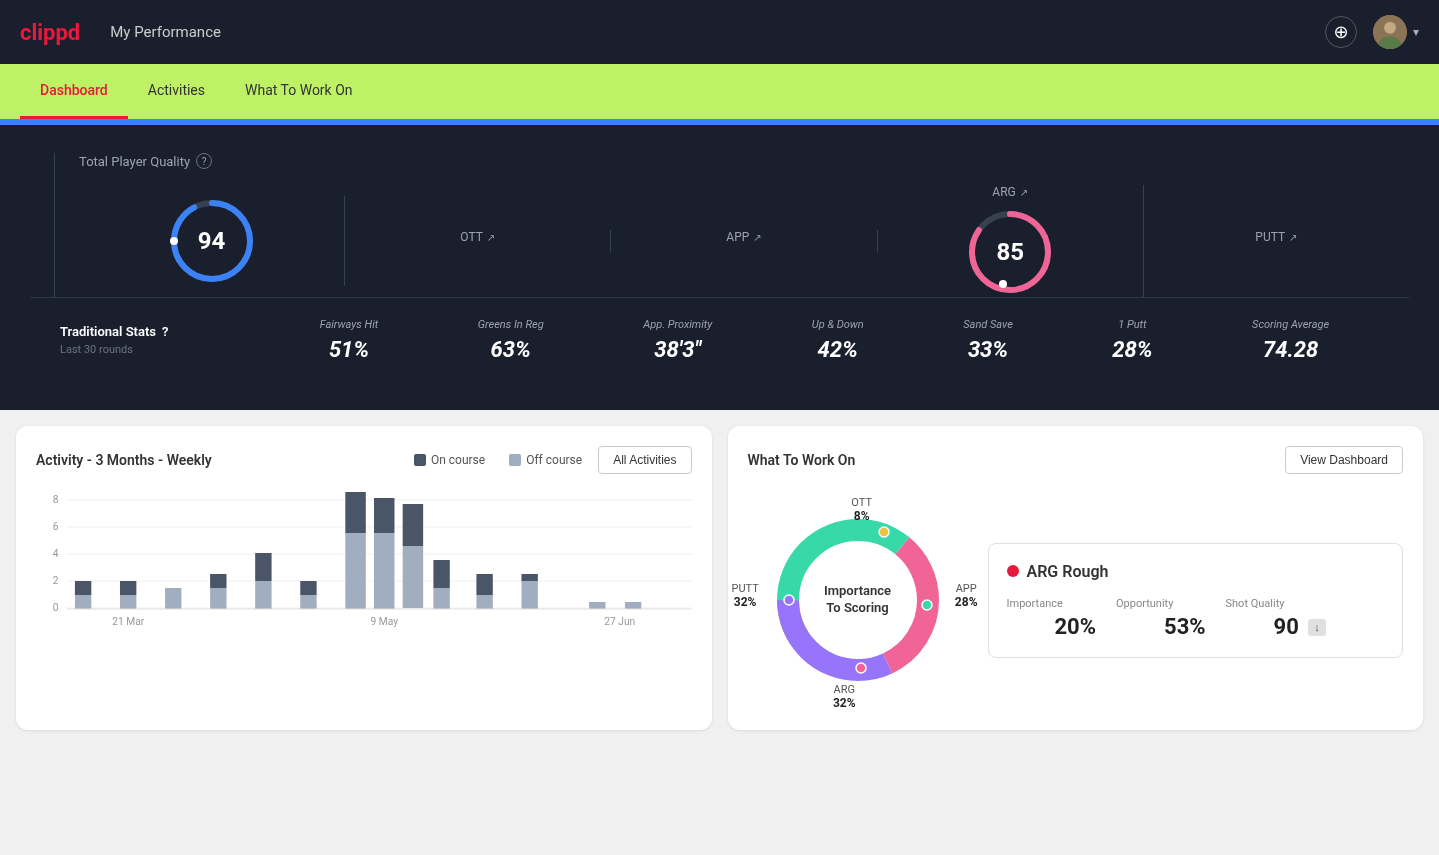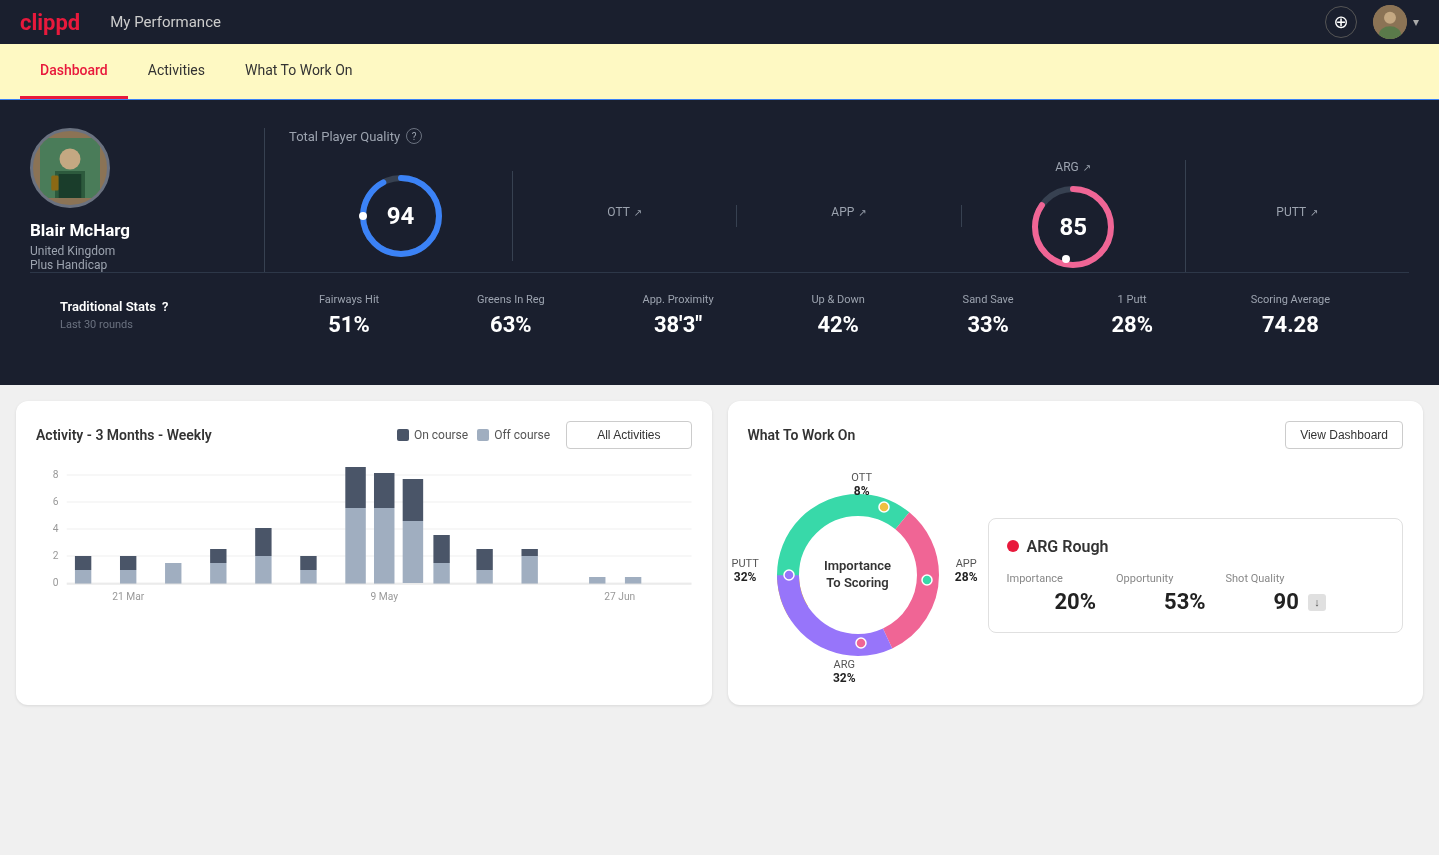--- a/index.html
+++ b/index.html
@@ -5,21 +5,21 @@
     * { box-sizing: border-box; margin: 0; padding: 0; }
     body { font-family: -apple-system, BlinkMacSystemFont, 'Segoe UI', Roboto, sans-serif; background: #f0f0f0; }
 
     
     .header {
       background: #1a1f2e;
       color: white;
       display: flex;
       align-items: center;
       padding: 0 20px;
-      height: 44px;
+      height: 64px;
     }
     .logo { color: #e8193c; font-size: 22px; font-weight: bold; margin-right: 30px; }
     .header-title { color: #ccc; font-size: 15px; font-weight: 400; flex: 1; }
     .header-actions { display: flex; align-items: center; gap: 16px; }
     .header-btn {
       background: transparent;
       border: 1.5px solid #555;
       color: white;
       border-radius: 50%;
       width: 32px; height: 32px;
@@ -31,24 +31,24 @@
       border-radius: 50%;
       background: #8b7355;
       display: flex; align-items: center; justify-content: center;
       overflow: hidden;
       cursor: pointer;
     }
     .avatar-chevron { color: #aaa; font-size: 12px; cursor: pointer; }
 
     
     .tabs {
-      background: #fef9c3;
+      background: #bef264;
       display: flex;
       align-items: center;
-      border-bottom: 1px solid #3b82f6;
+      border-bottom: 6px solid #3b82f6;
       padding: 0 20px;
     }
     .tab {
       padding: 18px 20px;
       font-size: 14px;
       cursor: pointer;
       color: #333;
       border-bottom: 3px solid transparent;
       font-weight: 400;
     }
@@ -130,21 +130,21 @@
       display: flex;
       align-items: center;
       padding: 20px 30px;
       border-top: 1px solid #2d3748;
       gap: 0;
     }
     .stat-label-section { width: 210px; }
     .stat-title { font-size: 13px; font-weight: 600; color: white; display: flex; align-items: center; gap: 6px; }
     .stat-subtitle { font-size: 11px; color: #6b7280; margin-top: 4px; }
     .stat-items { flex: 1; display: flex; justify-content: space-around; }
-    .stat-item { text-align: center; }
+    .stat-item { text-align: center; font-style: italic; }
     .stat-name { font-size: 11px; color: #9ca3af; margin-bottom: 6px; }
     .stat-value { font-size: 22px; font-weight: 700; color: white; }
 
     
     .bottom-panels {
       display: flex;
       gap: 16px;
       padding: 16px;
       background: #f0f0f0;
     }
@@ -154,26 +154,26 @@
       border-radius: 12px;
       flex: 1;
       padding: 20px;
       box-shadow: 0 1px 3px rgba(0,0,0,0.1);
     }
 
     .panel-header {
       display: flex; align-items: center; justify-content: space-between; margin-bottom: 16px;
     }
     .panel-title { font-size: 14px; font-weight: 600; color: #333; }
-    .legend { display: flex; gap: 9px; align-items: center; }
+    .legend { display: flex; gap: 24px; align-items: center; }
     .legend-item { display: flex; align-items: center; gap: 5px; font-size: 12px; color: #555; }
     .legend-dot { width: 12px; height: 12px; border-radius: 2px; }
 
     .all-activities-btn {
-      border: 1px solid #ccc; background: white; padding: 6px 30px;
+      border: 1px solid #ccc; background: white; padding: 6px 14px;
       font-size: 12px; cursor: pointer; border-radius: 4px; color: #333;
     }
 
     
     .chart-area { position: relative; height: 220px; }
 
     
     .work-on-panel { flex: 1; }
     .view-dashboard-btn {
       border: 1px solid #ccc; background: white; padding: 6px 14px;
@@ -232,34 +232,20 @@
 
 <nav class="tabs">
   <div class="tab active">Dashboard</div>
   <div class="tab">Activities</div>
   <div class="tab">What To Work On</div>
 </nav>
 
 <div class="perf-banner">
   <div class="perf-top">
 
-    <div class="player-info">
-      <div class="player-avatar-ring">
-        <svg viewBox="0 0 80 80" xmlns="http://www.w3.org/2000/svg">
-          <rect width="80" height="80" fill="#4a7c59"></rect>
-          <circle cx="40" cy="28" r="14" fill="#c4a882"></circle>
-          <rect x="20" y="44" width="40" height="36" fill="#2d5a3d"></rect>
-          <rect x="15" y="50" width="10" height="20" fill="#8b6914" rx="2"></rect>
-          <rect x="25" y="48" width="30" height="32" fill="#1a3d2b"></rect>
-        </svg>
-      </div>
-      <div class="player-name">Blair McHarg</div>
-      <div class="player-country">United Kingdom</div>
-      <div class="player-handicap">Plus Handicap</div>
-    </div>
 
     <div class="divider-v"></div>
 
     <div class="quality-section">
       <div class="quality-label">
         <span>Total Player Quality</span>
         <span class="help">?</span>
       </div>
       <div class="gauges">
 

